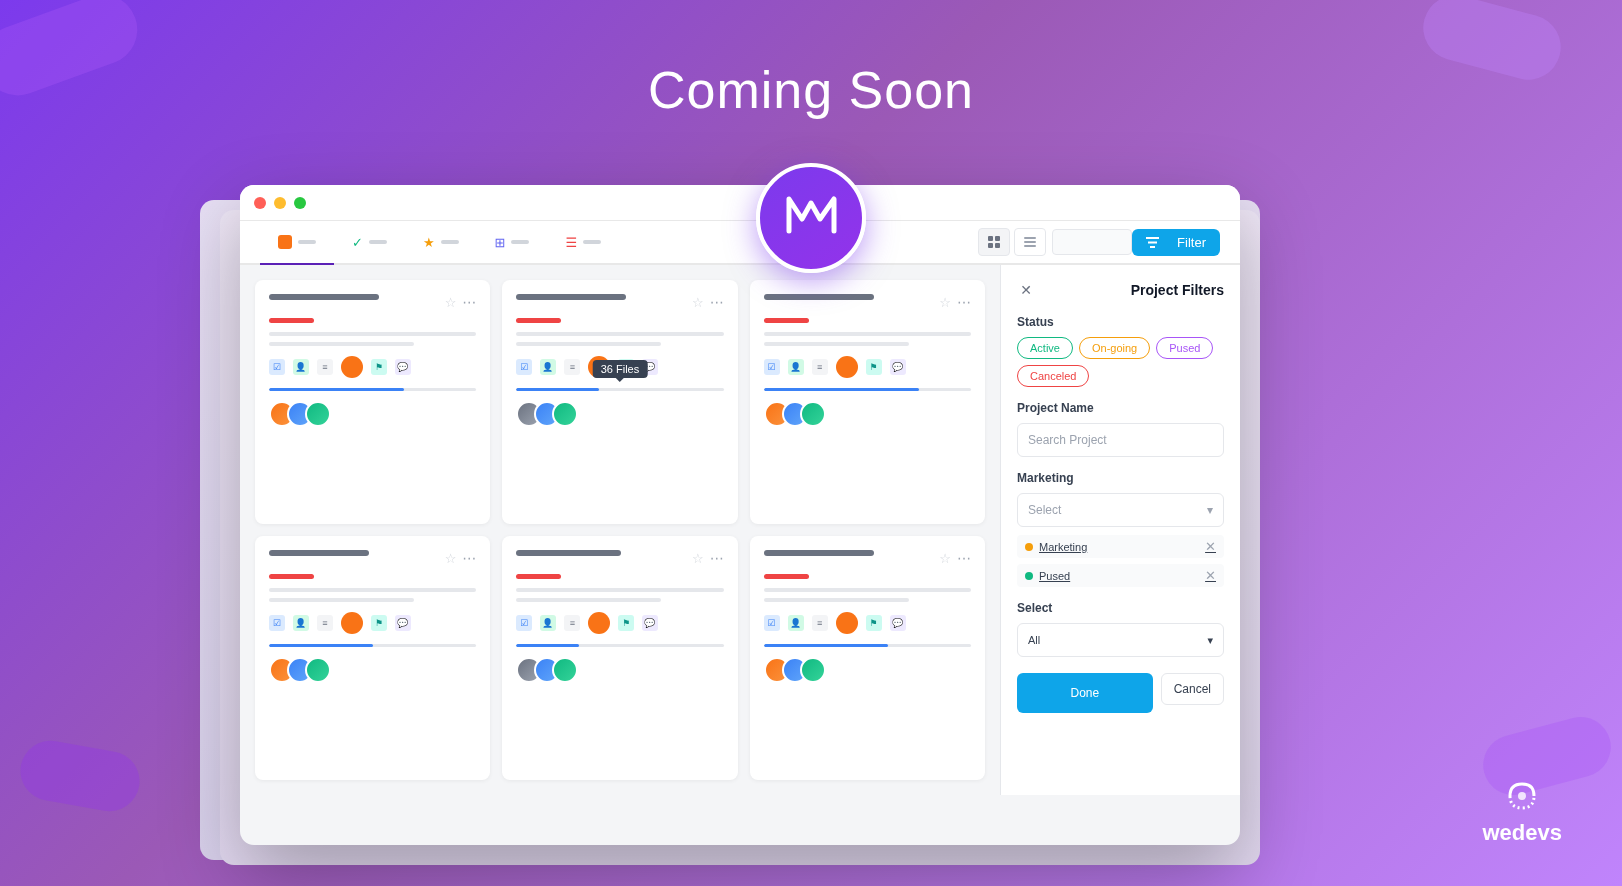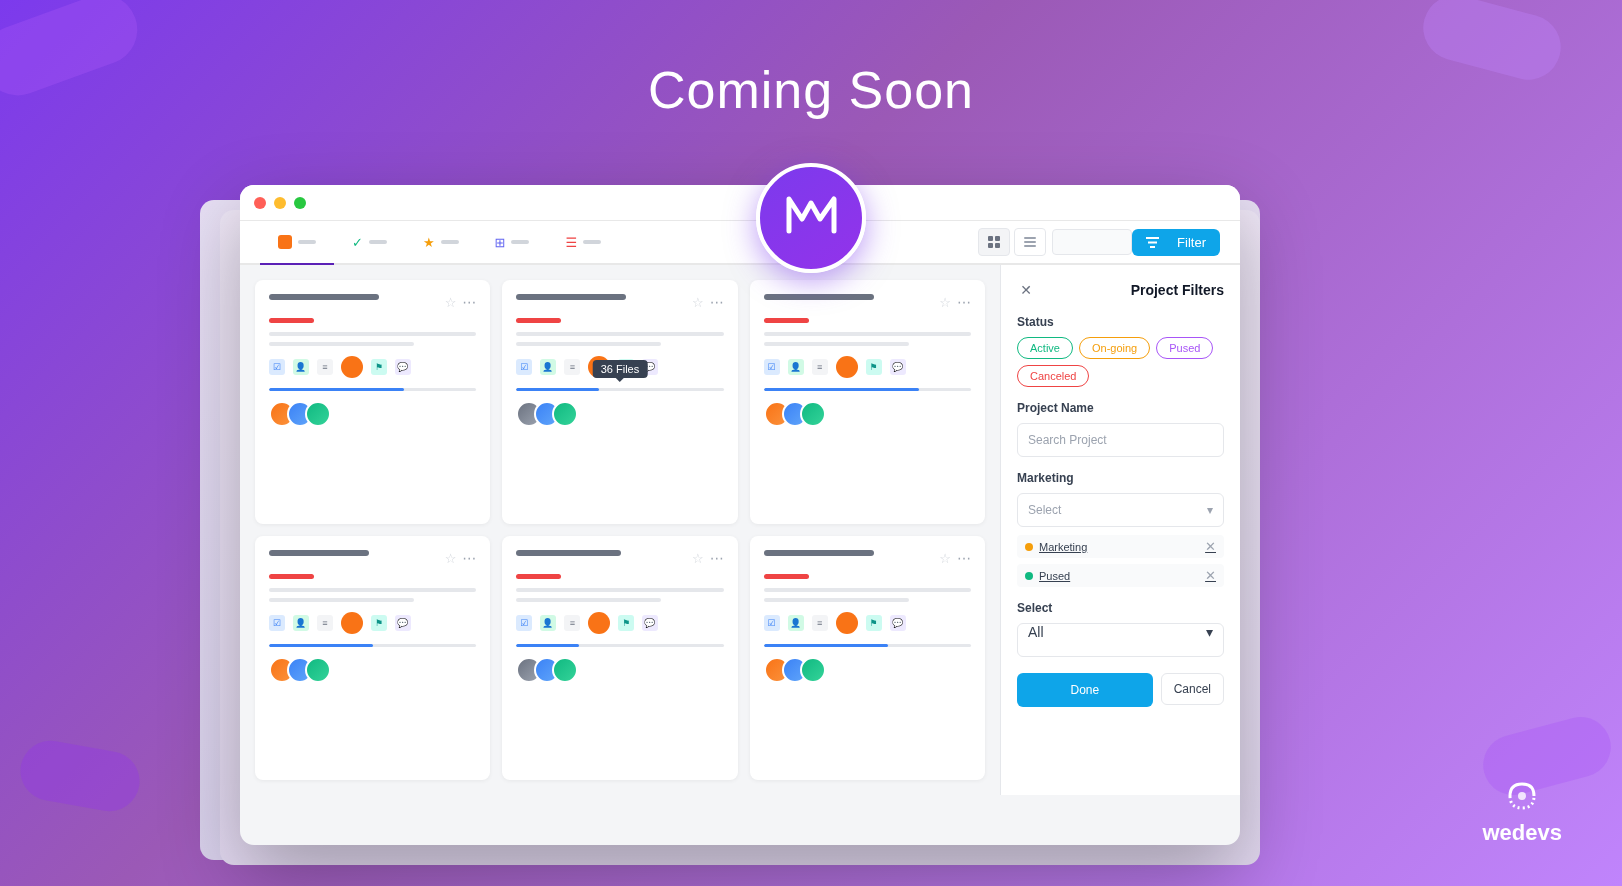--- a/index.html
+++ b/index.html
@@ -406,36 +406,37 @@
     }
     .cat-left { display: flex; align-items: center; }
     .cat-remove { color: #9ca3af; font-size: 13px; cursor: pointer; }
 
     .client-dropdown {
       width: 100%;
       height: 34px;
       border: 1px solid #e5e7eb;
       border-radius: 6px;
       padding: 0 10px;
-      font-size: 14px;
+      font-size: 11px;
       color: #374151;
       background: white;
       cursor: pointer;
       display: flex;
+      align-items: center;
       justify-content: space-between;
     }
 
     .filter-actions {
       display: flex;
       gap: 8px;
       margin-top: 16px;
     }
     .btn-done {
       flex: 1;
-      height: 34px;
+      height: 40px;
       background: #0ea5e9;
       color: white;
       border: none;
       border-radius: 6px;
       font-size: 12px;
       font-weight: 500;
       cursor: pointer;
     }
     .btn-cancel {
       height: 32px;

